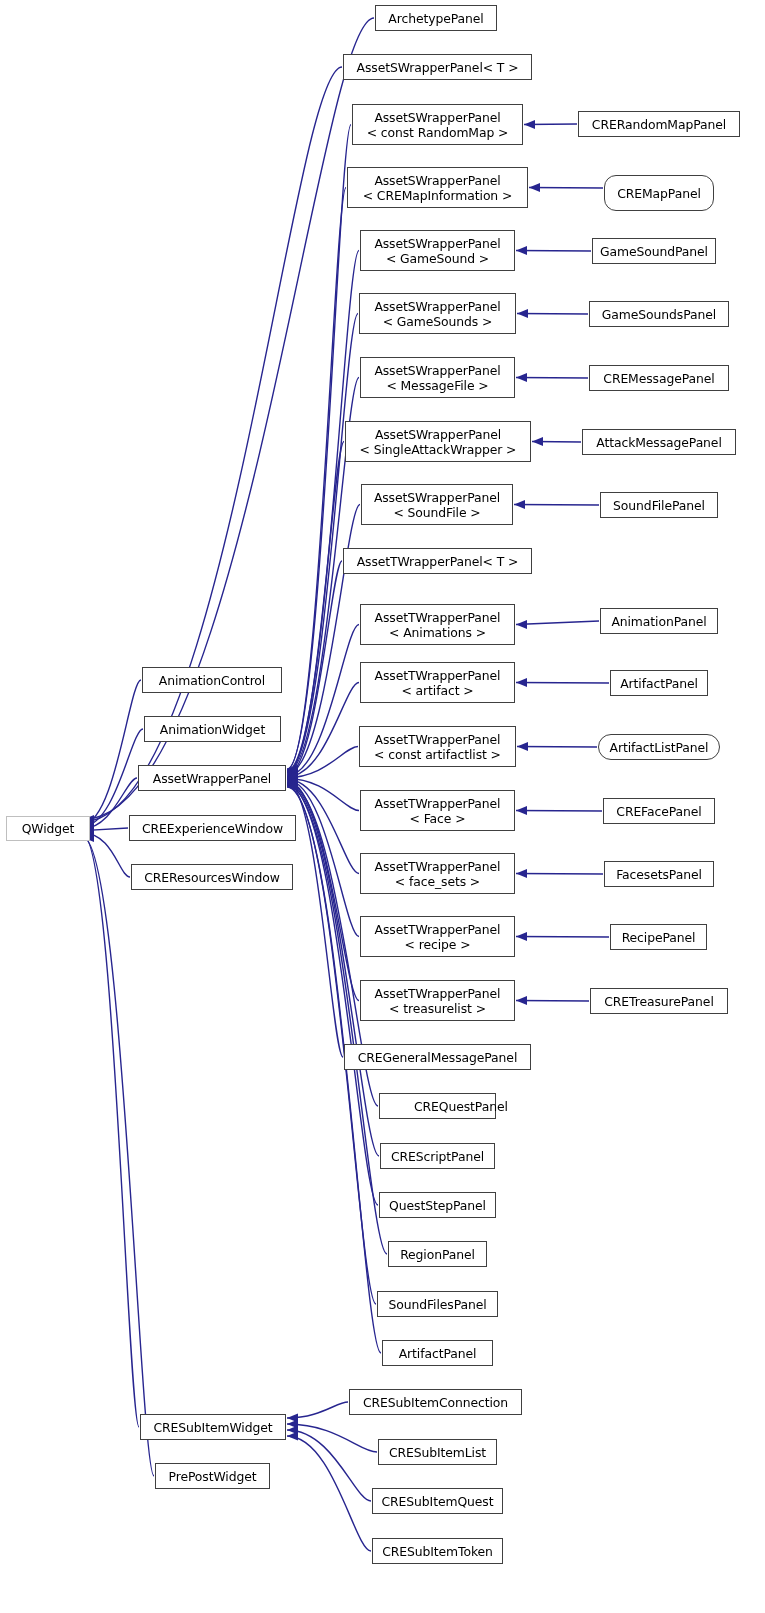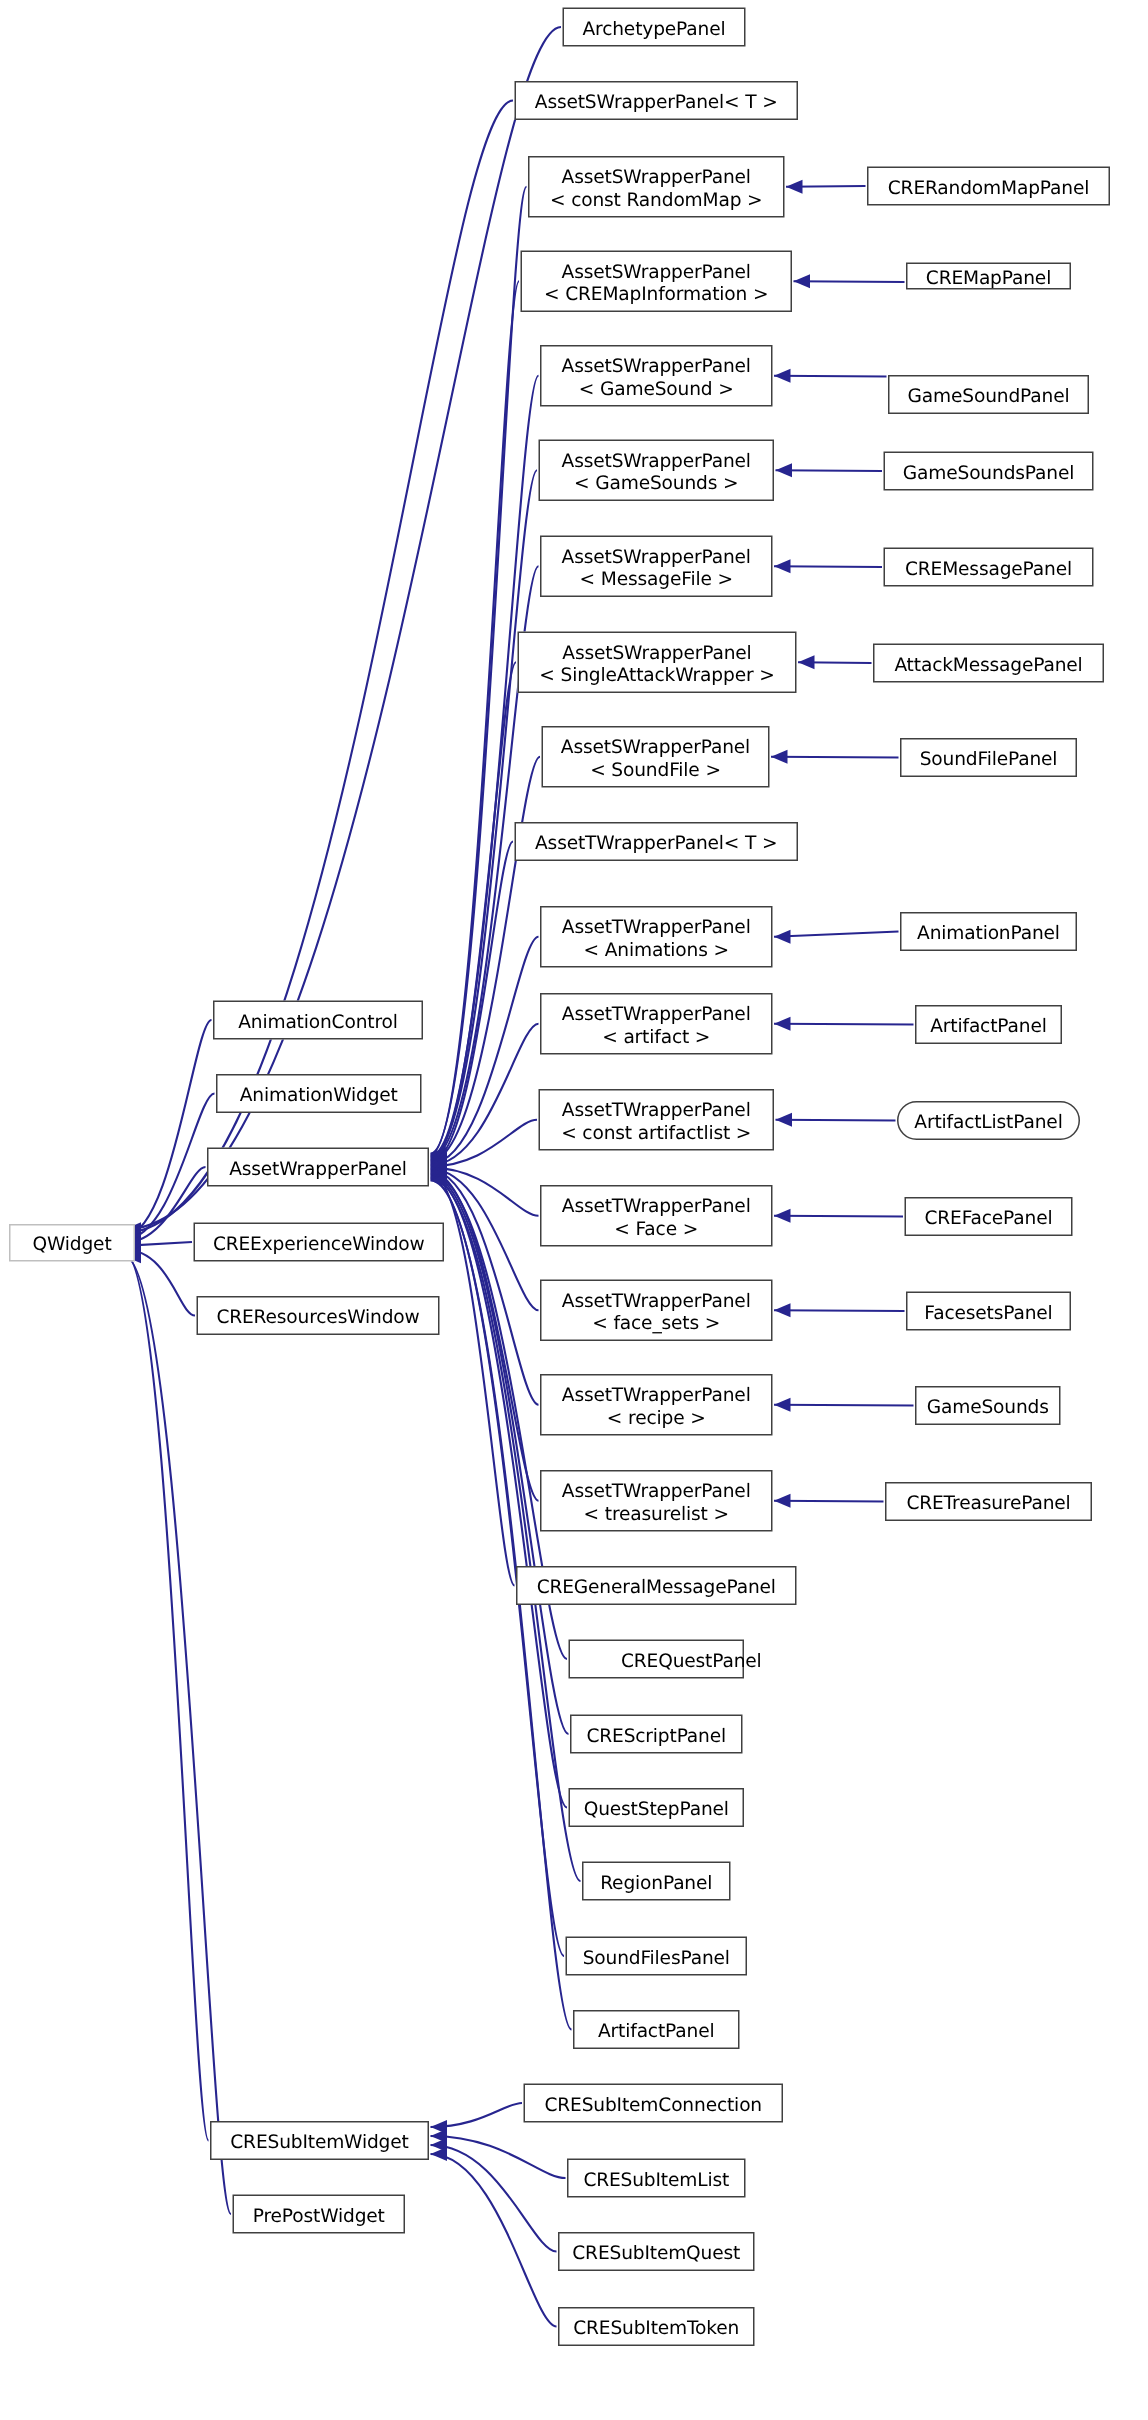--- a/index.html
+++ b/index.html
@@ -188,32 +188,32 @@
     <div class="node" style="left: 380px; top: 1143px; width: 115px; height: 26px;"><span class="label">CREScriptPanel</span></div>
     <div class="node" style="left: 379px; top: 1192px; width: 117px; height: 26px;"><span class="label">QuestStepPanel</span></div>
     <div class="node" style="left: 388px; top: 1241px; width: 99px; height: 26px;"><span class="label">RegionPanel</span></div>
     <div class="node" style="left: 377px; top: 1291px; width: 121px; height: 26px;"><span class="label">SoundFilesPanel</span></div>
     <div class="node" style="left: 382px; top: 1340px; width: 111px; height: 26px;"><span class="label">ArtifactPanel</span></div>
     <div class="node" style="left: 349px; top: 1389px; width: 173px; height: 26px;"><span class="label">CRESubItemConnection</span></div>
     <div class="node" style="left: 378px; top: 1439px; width: 119px; height: 26px;"><span class="label">CRESubItemList</span></div>
     <div class="node" style="left: 372px; top: 1488px; width: 131px; height: 26px;"><span class="label">CRESubItemQuest</span></div>
     <div class="node" style="left: 372px; top: 1538px; width: 131px; height: 26px;"><span class="label">CRESubItemToken</span></div>
     <div class="node" style="left: 578px; top: 111px; width: 162px; height: 26px;"><span class="label">CRERandomMapPanel</span></div>
-    <div class="node" style="left: 604px; top: 175px; width: 110px; height: 18px;"><span class="label">CREMapPanel</span></div>
-    <div class="node" style="left: 592px; top: 250px; width: 134px; height: 26px; text-align: center;"><span class="label">GameSoundPanel</span></div>
+    <div class="node" style="left: 604px; top: 175px; width: 110px; height: 36px; border-radius: 12px;"><span class="label">CREMapPanel</span></div>
+    <div class="node" style="left: 592px; top: 238px; width: 124px; height: 26px; text-align: center;"><span class="label">GameSoundPanel</span></div>
     <div class="node" style="left: 589px; top: 301px; width: 140px; height: 26px;"><span class="label">GameSoundsPanel</span></div>
     <div class="node" style="left: 589px; top: 365px; width: 140px; height: 26px;"><span class="label">CREMessagePanel</span></div>
     <div class="node" style="left: 582px; top: 429px; width: 154px; height: 26px;"><span class="label">AttackMessagePanel</span></div>
     <div class="node" style="left: 600px; top: 492px; width: 118px; height: 26px;"><span class="label">SoundFilePanel</span></div>
     <div class="node" style="left: 600px; top: 608px; width: 118px; height: 26px;"><span class="label">AnimationPanel</span></div>
     <div class="node" style="left: 610px; top: 670px; width: 98px; height: 26px;"><span class="label">ArtifactPanel</span></div>
     <div class="node" style="left: 598px; top: 734px; width: 122px; height: 26px; border-radius: 13px;"><span class="label">ArtifactListPanel</span></div>
     <div class="node" style="left: 603px; top: 798px; width: 112px; height: 26px;"><span class="label">CREFacePanel</span></div>
     <div class="node" style="left: 604px; top: 861px; width: 110px; height: 26px;"><span class="label">FacesetsPanel</span></div>
-    <div class="node" style="left: 610px; top: 924px; width: 97px; height: 26px;"><span class="label">GameSounds</span></div>
+    <div class="node" style="left: 610px; top: 924px; width: 97px; height: 26px;"><span class="label">RecipePanel</span></div>
     <div class="node" style="left: 590px; top: 988px; width: 138px; height: 26px;"><span class="label">CRETreasurePanel</span></div>
     <div class="node" style="left: 142px; top: 667px; width: 140px; height: 26px;"><span class="label">AnimationControl</span></div>
     <div class="node" style="left: 144px; top: 716px; width: 137px; height: 26px;"><span class="label">AnimationWidget</span></div>
     <div class="node" style="left: 138px; top: 765px; width: 148px; height: 26px;"><span class="label">AssetWrapperPanel</span></div>
     <div class="node" style="left: 129px; top: 815px; width: 167px; height: 26px;"><span class="label">CREExperienceWindow</span></div>
     <div class="node" style="left: 131px; top: 864px; width: 162px; height: 26px;"><span class="label">CREResourcesWindow</span></div>
     <div class="node" style="left: 140px; top: 1414px; width: 146px; height: 26px;"><span class="label">CRESubItemWidget</span></div>
     <div class="node" style="left: 155px; top: 1463px; width: 115px; height: 26px;"><span class="label">PrePostWidget</span></div>
     <div class="node root" style="left: 6px; top: 816px; width: 84px; height: 25px;"><span class="label">QWidget</span></div>
   </div>

